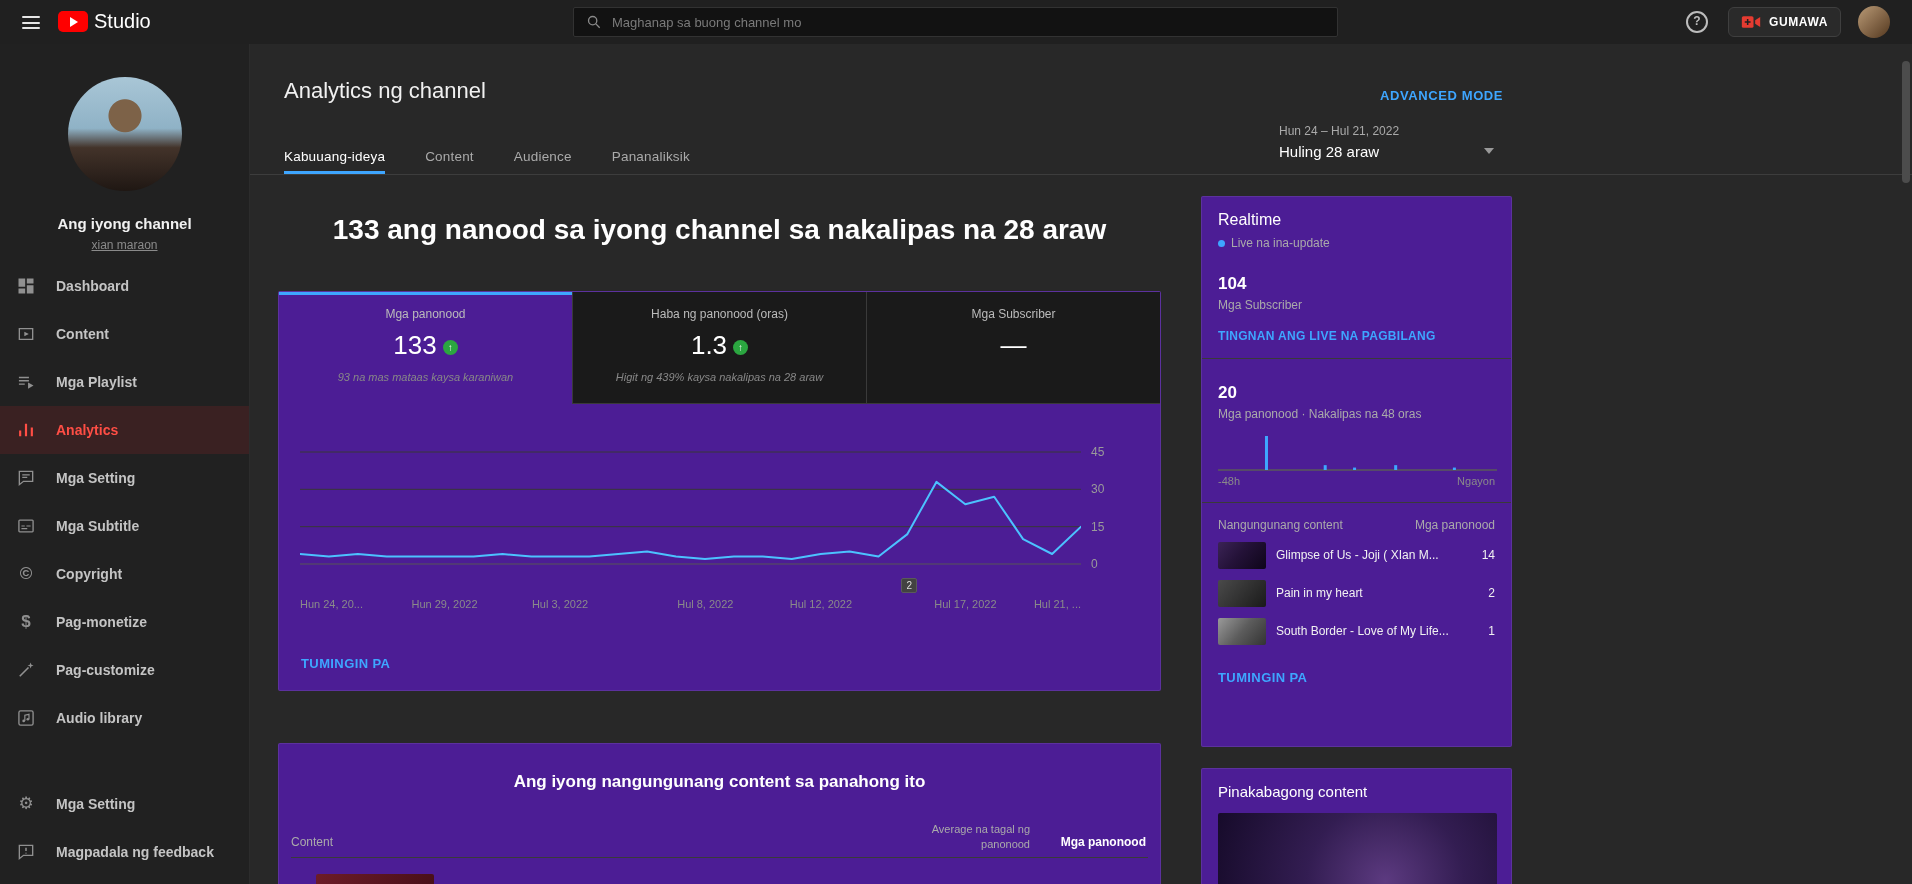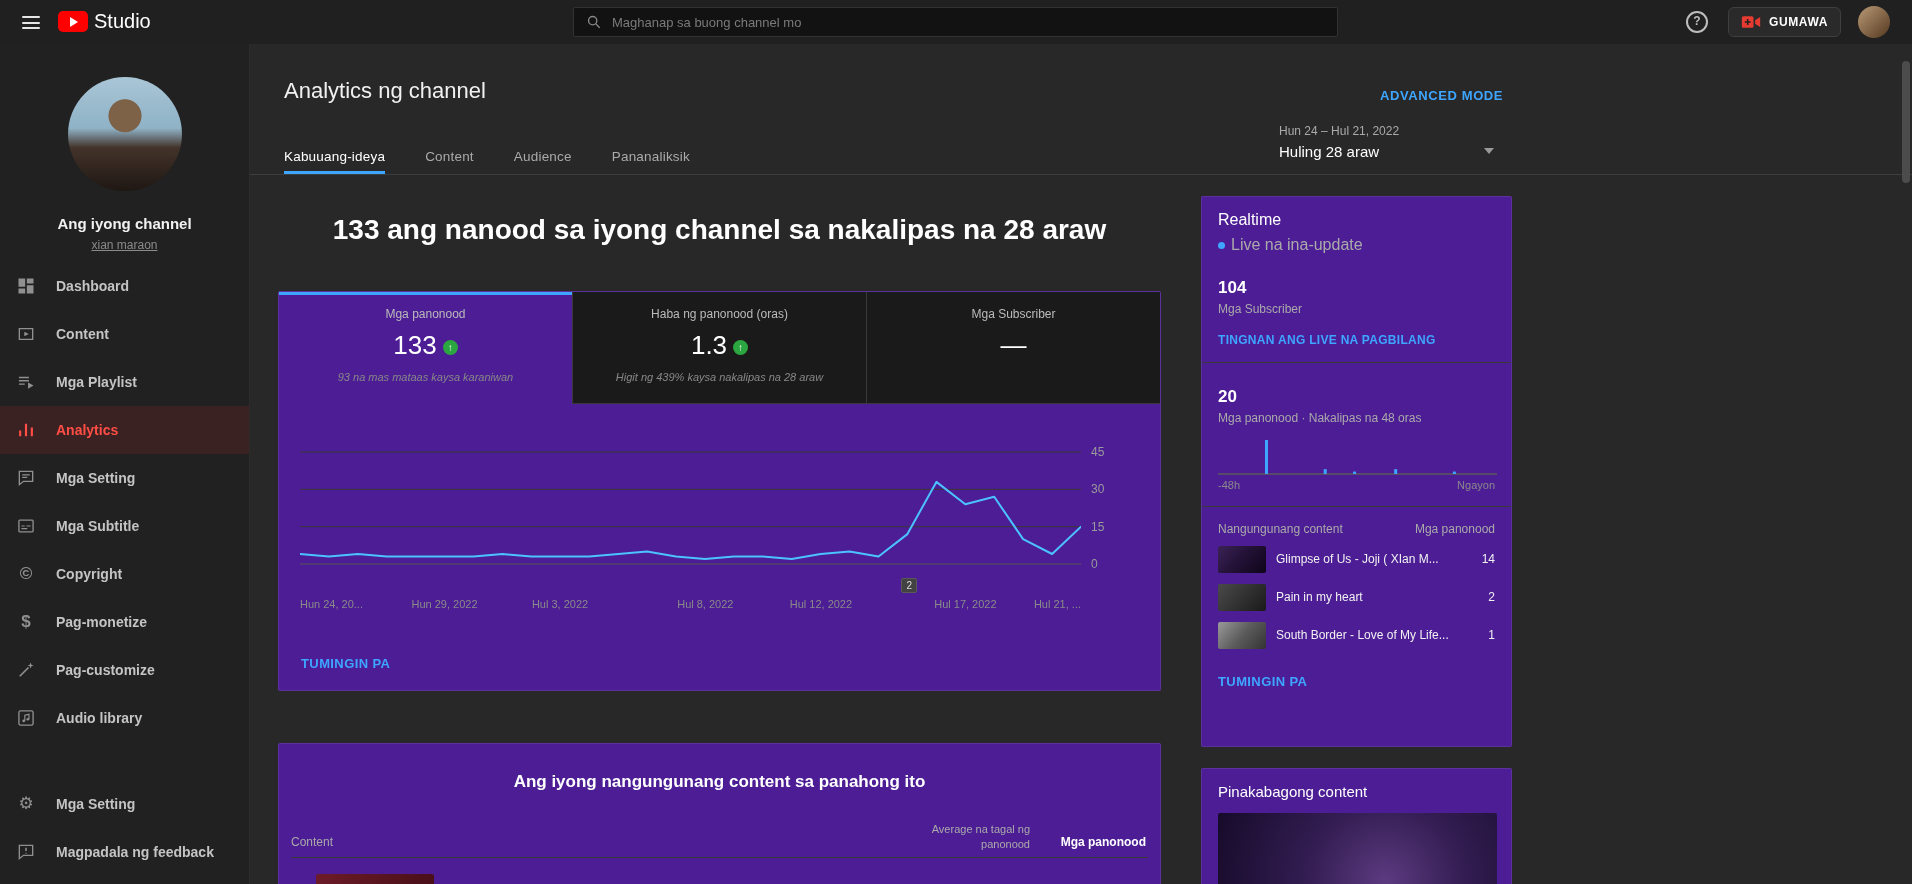--- a/index.html
+++ b/index.html
@@ -76,21 +76,21 @@
   .card-top { position:absolute; left:28px; top:567px; width:883px; height:240px; }
   .tc-title { text-align:center; margin-top:28px; font-size:17px; font-weight:bold; color:#fff; }
   .thead { position:absolute; left:12px; right:12px; top:72px; height:42px; border-bottom:1px solid #3a3a3a; }
   .th-content { position:absolute; left:0; bottom:8px; font-size:12px; color:#aaa; }
   .th-avg { position:absolute; right:118px; bottom:6px; width:105px; text-align:right; font-size:11px; color:#aaa; line-height:1.3; }
   .th-views { position:absolute; right:2px; bottom:8px; font-size:12px; color:#fff; font-weight:bold; cursor:pointer; }
   .trow-thumb { position:absolute; left:37px; top:130px; width:118px; height:66px; border-radius:2px; }
 
   .card-rt { position:absolute; left:951px; top:20px; width:311px; height:551px; padding:14px 16px; overflow:hidden; }
   .rt-title { font-size:16px; font-weight:500; color:#fff; }
-  .rt-live { margin-top:7px; font-size:16px; color:#aaa; display:flex; align-items:center; gap:6px; }
+  .rt-live { margin-top:7px; font-size:12px; color:#aaa; display:flex; align-items:center; gap:6px; }
   .live-dot { width:7px; height:7px; border-radius:50%; background:#3ea6ff; flex:none; }
   .rt-num { margin-top:24px; font-size:17px; font-weight:bold; color:#fff; }
   .rt-sub { margin-top:4px; font-size:12px; color:#aaa; }
   .rt-link { margin-top:17px; font-size:12px; font-weight:bold; color:#3ea6ff; letter-spacing:.3px; cursor:pointer; }
   .hr { height:1px; background:#3a3a3a; margin:15px -16px; }
   #spark { margin-top:10px; display:block; }
   .spark-axis { display:flex; justify-content:space-between; font-size:11px; color:#8a8a8a; margin-top:4px; }
   .rt-lhead { display:flex; justify-content:space-between; font-size:12px; color:#aaa; margin-bottom:4px; }
   .rt-item { display:flex; align-items:center; height:38px; gap:10px; cursor:pointer; }
   .rt-thumb { width:48px; height:27px; border-radius:2px; flex:none; }

